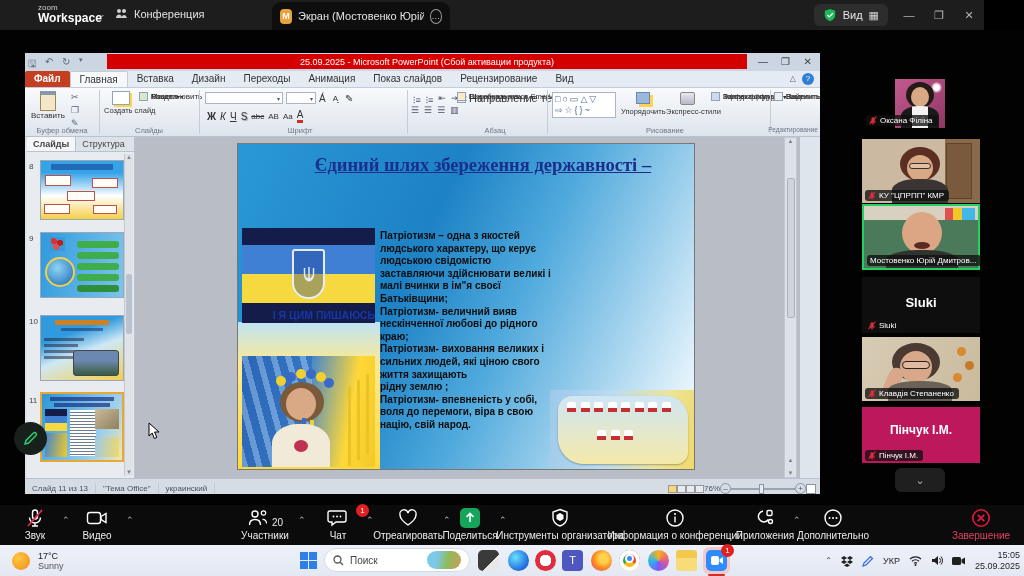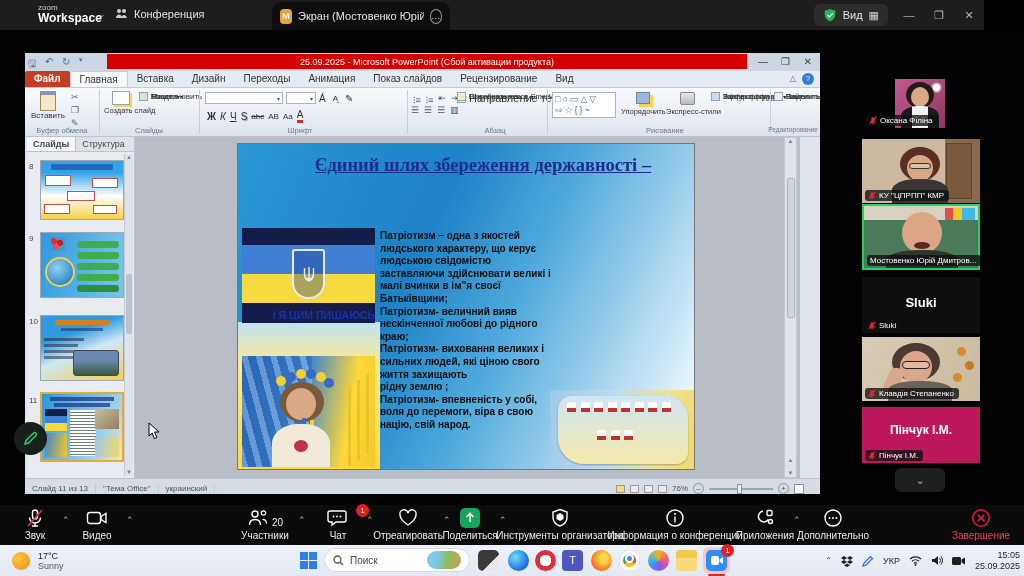--- a/index.html
+++ b/index.html
@@ -479,21 +479,21 @@
           <div style="position:absolute;left:2px;top:40px;width:8px;height:140px;background:#cfd5dc;border:1px solid #aab2bc;border-radius:2px"></div>
           <div style="position:absolute;bottom:14px;left:0;width:100%;text-align:center;font-size:6px;color:#78828e">▲</div>
           <div style="position:absolute;bottom:1px;left:0;width:100%;text-align:center;font-size:6px;color:#78828e">▼</div>
         </div>
       </div>
 
       <div id="statusbar">
         <div class="st-item">Слайд 11 из 13</div>
         <div class="st-item">"Тема Office"</div>
         <div class="st-item">украинский</div>
-        <div style="margin-left:auto;display:flex;align-items:center;gap:5px;padding-right:16px">
+        <div style="margin-left:auto;display:flex;align-items:center;padding-right:4px">
           <span style="width:9px;height:8px;background:#f8d878;border:1px solid #999"></span>
           <span style="width:9px;height:8px;background:#e8ecf2;border:1px solid #999"></span>
           <span style="width:9px;height:8px;background:#e8ecf2;border:1px solid #999"></span>
           <span style="width:9px;height:8px;background:#e8ecf2;border:1px solid #999"></span>
           <span>76%</span>
           <span style="width:11px;height:11px;border-radius:50%;border:1px solid #8a94a2;text-align:center;line-height:9px">–</span>
           <span style="position:relative;width:64px;height:2px;background:#9aa4b0;display:inline-block">
               <span style="position:absolute;left:28px;top:-4px;width:5px;height:10px;background:#e8ecf2;border:1px solid #8a94a2"></span>
             </span>
           <span style="width:11px;height:11px;border-radius:50%;border:1px solid #8a94a2;text-align:center;line-height:9px">+</span>

